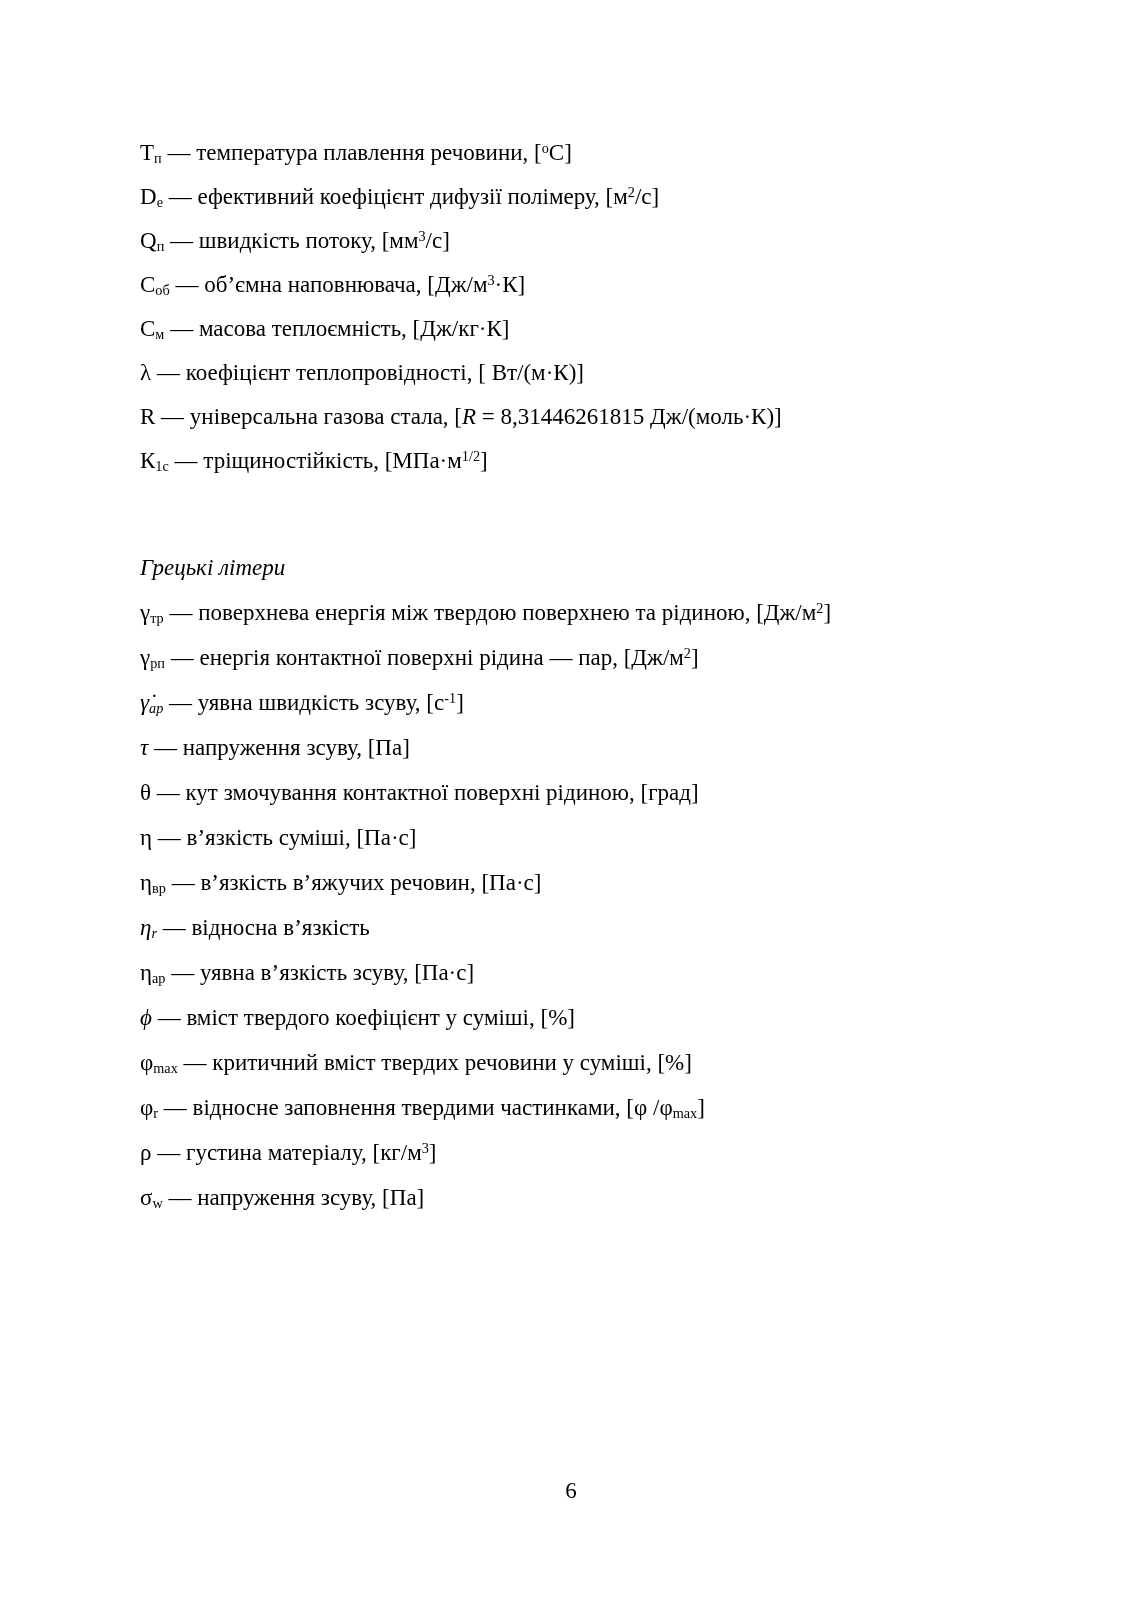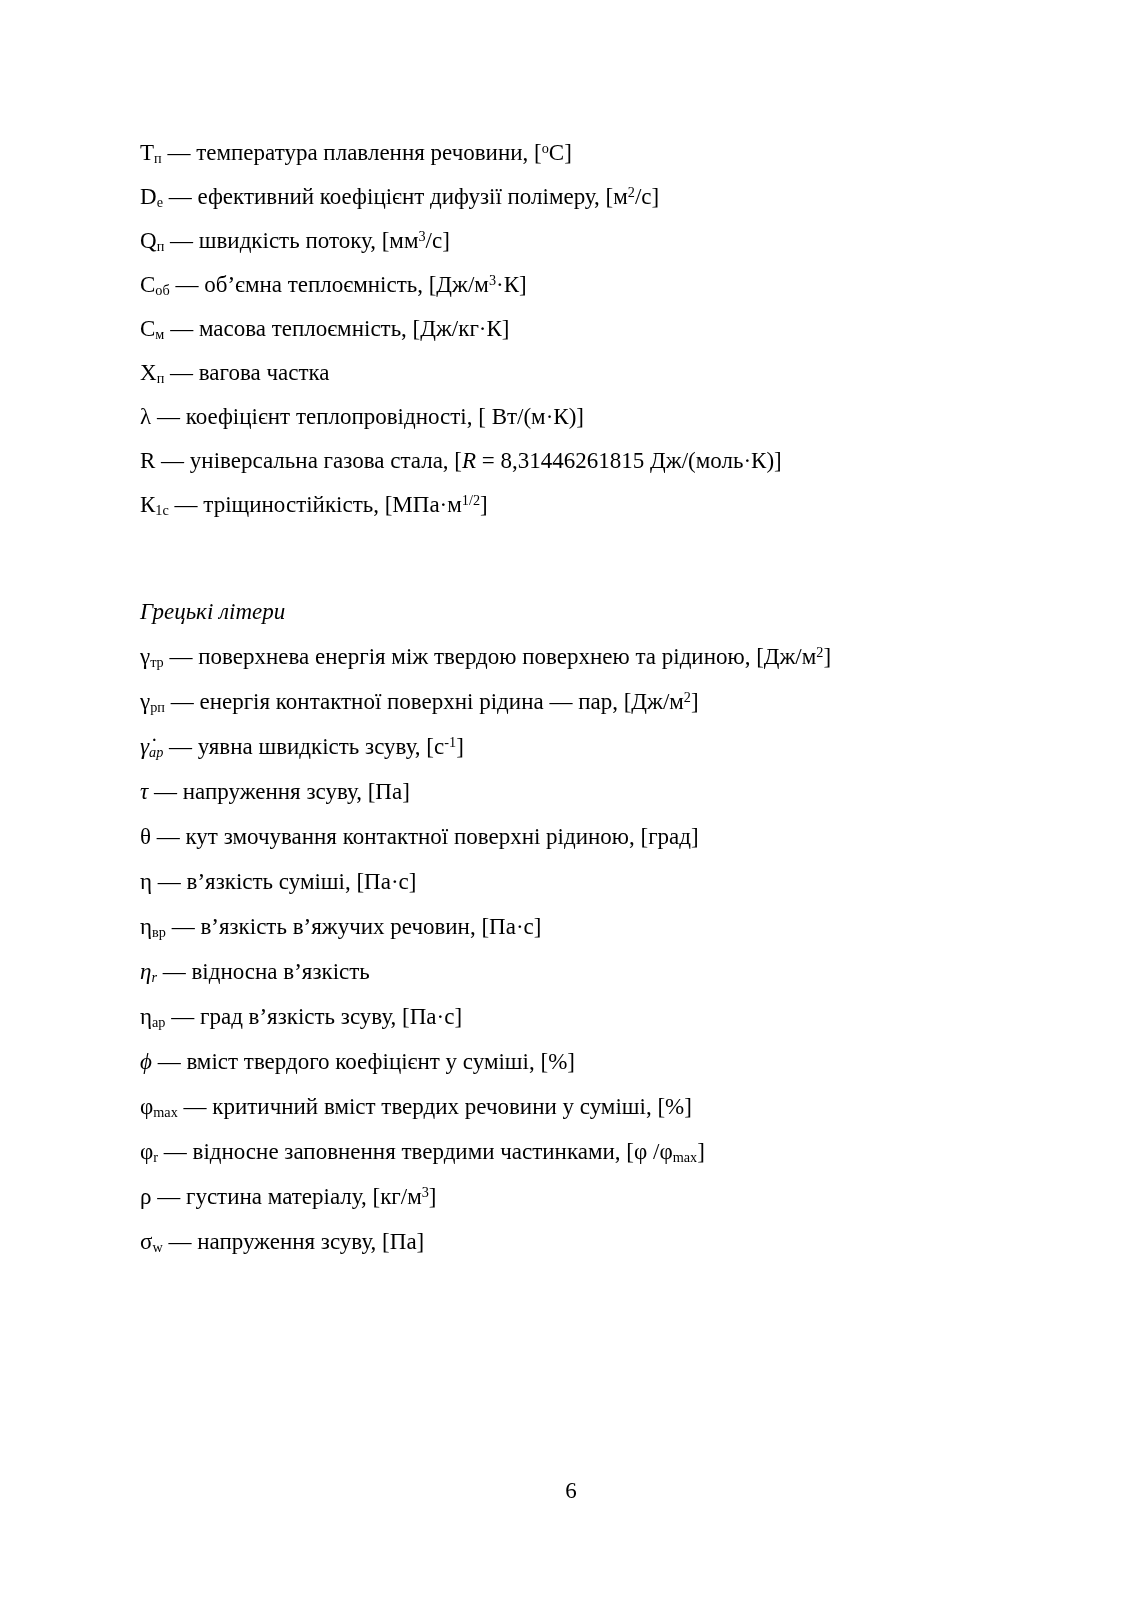--- a/index.html
+++ b/index.html
@@ -57,38 +57,37 @@
 </style>
 </head>
 <body>
 
 <div class="page">
   <main class="content">
       <section class="latin-symbols-section">
         <div class="entry"><span>Т</span><sub>п</sub><span> — температура плавлення речовини, [</span><sup>о</sup><span>С]</span></div>
         <div class="entry"><span>D</span><sub>е</sub><span> — ефективний коефіцієнт дифузії полімеру, [м</span><sup>2</sup><span>/с]</span></div>
         <div class="entry"><span>Q</span><sub>п</sub><span> — швидкість потоку, [мм</span><sup>3</sup><span>/с]</span></div>
-        <div class="entry"><span>С</span><sub>об</sub><span> — об’ємна теплоємність, [Дж/м</span><sup>3</sup><span>·К]</span></div>
+        <div class="entry"><span>С</span><sub>об</sub><span> — об’ємна наповнювача, [Дж/м</span><sup>3</sup><span>·К]</span></div>
         <div class="entry"><span>С</span><sub>м</sub><span> — масова теплоємність, [Дж/кг·К]</span></div>
-        <div class="entry"><span>Х</span><sub>п</sub><span> — вагова частка</span></div>
         <div class="entry"><span>λ — коефіцієнт теплопровідності, [ Вт/(м·К)]</span></div>
         <div class="entry"><span>R — універсальна газова стала, [</span><span class="it">R</span><span> = 8,31446261815 Дж/(моль·К)]</span></div>
         <div class="entry"><span>К</span><sub>1с</sub><span> — тріщиностійкість, [МПа·м</span><sup>1/2</sup><span>]</span></div>
       </section>
       <section class="greek-symbols-section">
         <div class="section-header">Грецькі літери</div>
         <div class="entry"><span>γ</span><sub>тр</sub><span> — поверхнева енергія між твердою поверхнею та рідиною, [Дж/м</span><sup>2</sup><span>]</span></div>
         <div class="entry"><span>γ</span><sub>рп</sub><span> — енергія контактної поверхні рідина — пар, [Дж/м</span><sup>2</sup><span>]</span></div>
         <div class="entry"><span class="it">γ̇</span><sub class="it">ар</sub><span> — уявна швидкість зсуву, [с</span><sup>-1</sup><span>]</span></div>
         <div class="entry"><span class="it">τ</span><span> — напруження зсуву, [Па]</span></div>
         <div class="entry"><span>θ — кут змочування контактної поверхні рідиною, [град]</span></div>
         <div class="entry"><span>η — в’язкість суміші, [Па·с]</span></div>
         <div class="entry"><span>η</span><sub>вр</sub><span> — в’язкість в’яжучих речовин, [Па·с]</span></div>
         <div class="entry"><span class="it">η</span><sub class="it">r</sub><span> — відносна в’язкість</span></div>
-        <div class="entry"><span>η</span><sub>ар</sub><span> — град в’язкість зсуву, [Па·с]</span></div>
+        <div class="entry"><span>η</span><sub>ар</sub><span> — уявна в’язкість зсуву, [Па·с]</span></div>
         <div class="entry"><span class="it">ϕ</span><span> — вміст твердого коефіцієнт у суміші, [%]</span></div>
         <div class="entry"><span>φ</span><sub>max</sub><span> — критичний вміст твердих речовини у суміші, [%]</span></div>
         <div class="entry"><span>φ</span><sub>r</sub><span> — відносне заповнення твердими частинками, [φ /φ</span><sub>max</sub><span>]</span></div>
         <div class="entry"><span>ρ — густина матеріалу, [кг/м</span><sup>3</sup><span>]</span></div>
         <div class="entry"><span>σ</span><sub>w</sub><span> — напруження зсуву, [Па]</span></div>
       </section>
     </main>
   <div class="page-number">6</div>
 </div>
 

